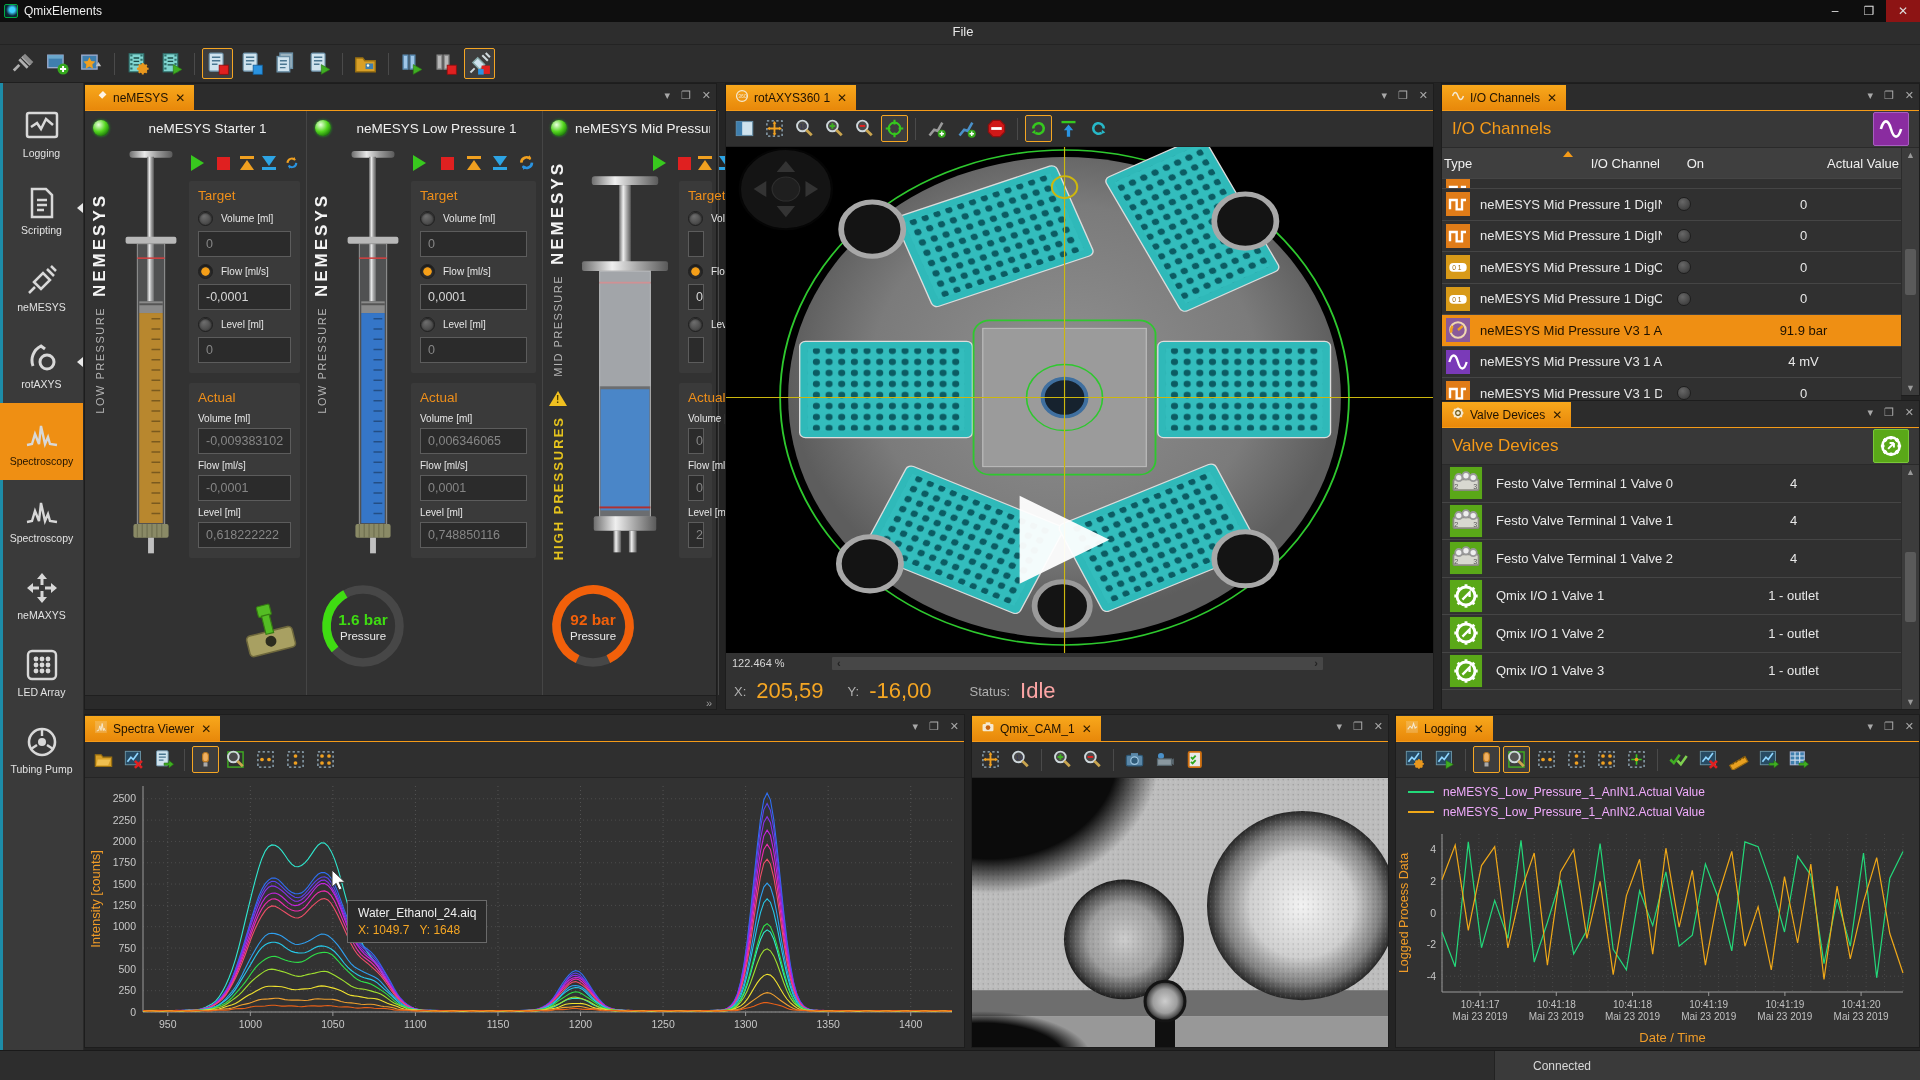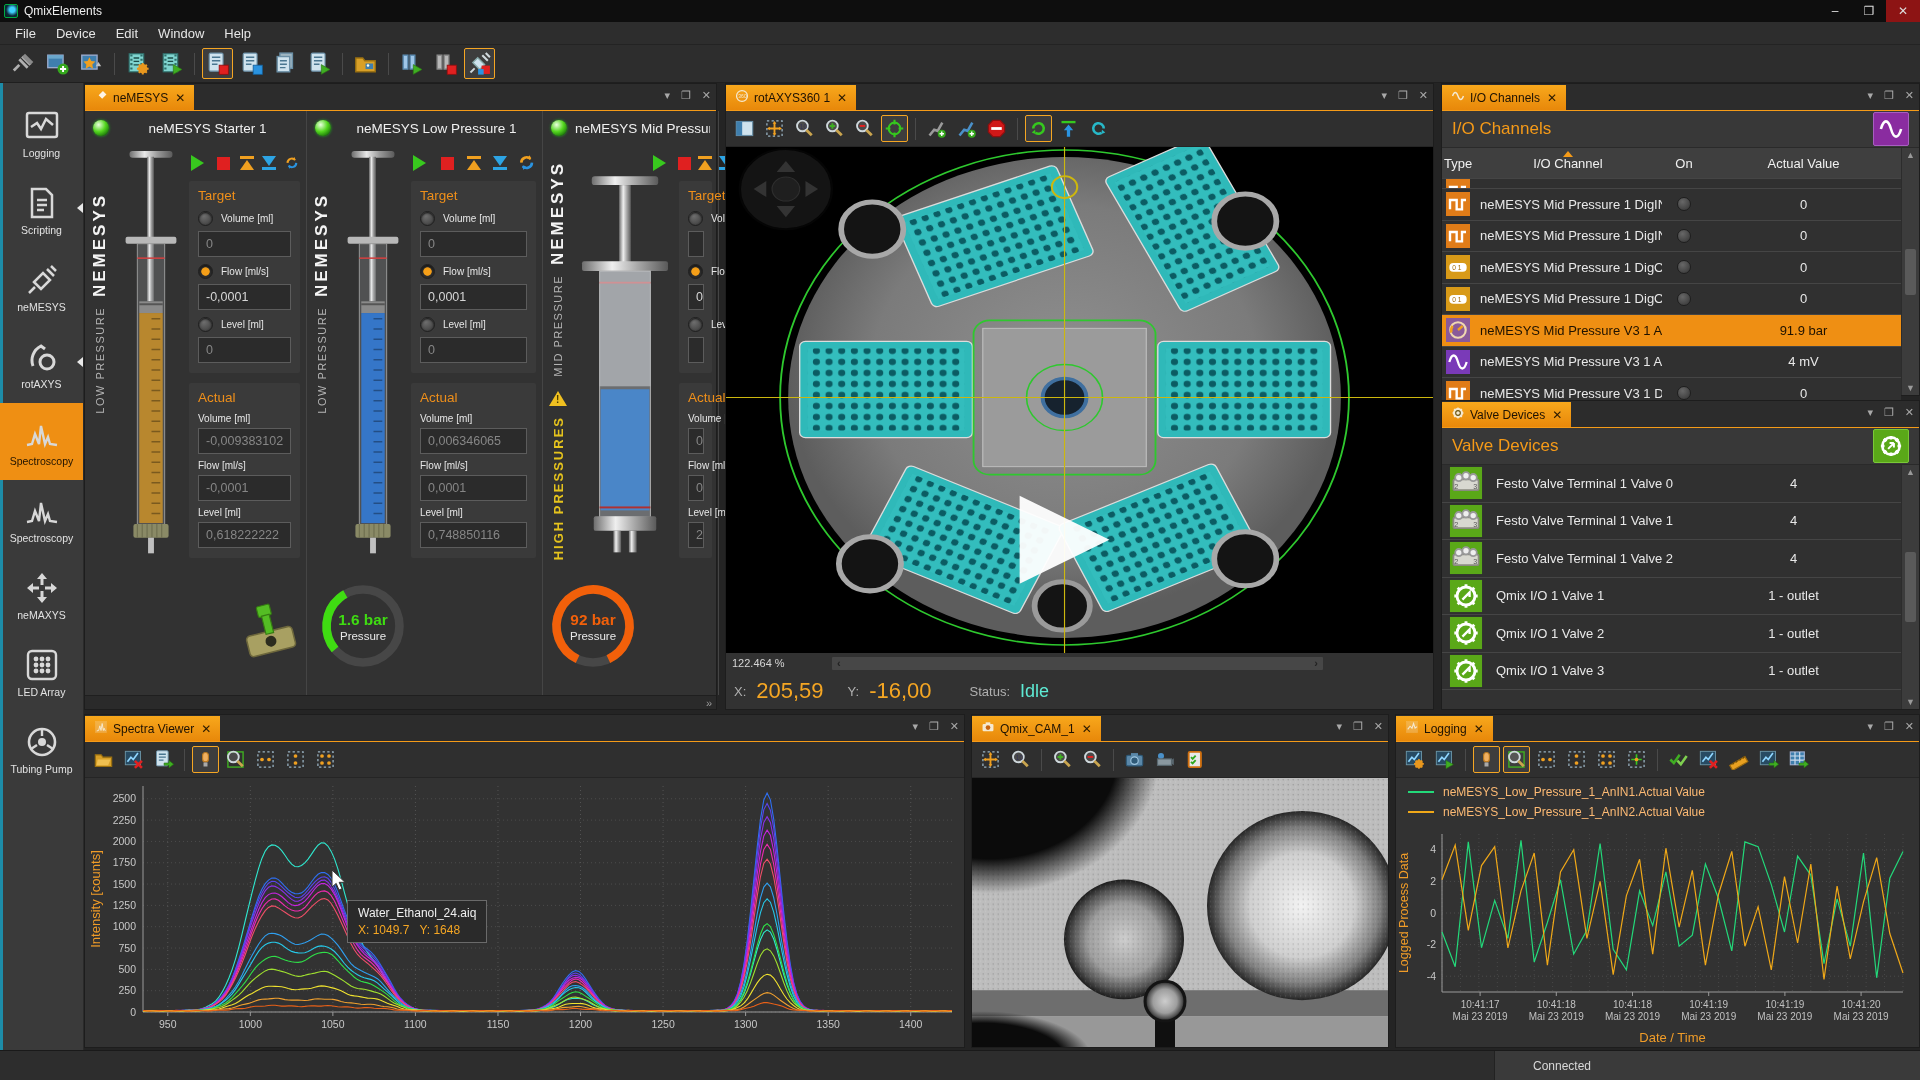--- a/index.html
+++ b/index.html
@@ -5,21 +5,21 @@
   html,body{margin:0;padding:0;background:#1b1b1b;}
   #app{position:relative;width:1920px;height:1080px;overflow:hidden;background:#242424;
        font-family:"Liberation Sans",sans-serif;color:#ddd;font-size:13px;}
   
   #titlebar{position:absolute;left:0;top:0;width:1920px;height:22px;background:#0e0e0e;display:flex;align-items:center;}
   #appicon{width:14px;height:14px;margin:0 6px 0 4px;border-radius:2px;background:radial-gradient(circle at 60% 40%,#3fd0ff 0 25%,#0a2a3a 60%,#062017);border:1px solid #0a4;box-sizing:border-box;}
   #apptitle{font-size:12px;color:#eee;}
   #winbtns{margin-left:auto;display:flex;height:22px;}
   .wbtn{width:34px;height:22px;display:flex;align-items:center;justify-content:center;color:#ddd;font-size:12px;}
   .wbtn.close{background:#8d1414;}
-  #menubar{position:absolute;left:0;top:22px;width:1920px;height:23px;background:#2d2d2d;display:flex;align-items:center;gap:2px;padding-left:6px;border-bottom:1px solid #232323;box-sizing:border-box;}
+  #menubar{position:absolute;left:0;top:22px;width:1920px;height:23px;background:#2d2d2d;display:flex;align-items:center;gap:2px;padding-left:6px;border-bottom:1px solid #232323;box-sizing:border-box;flex-direction:column;}
   .menu-item{padding:2px 9px;color:#e6e6e6;font-size:13px;}
   #maintoolbar{position:absolute;left:0;top:45px;width:1920px;height:38px;background:#2d2d2d;display:flex;align-items:center;padding-left:8px;gap:3px;border-bottom:1px solid #1f1f1f;box-sizing:border-box;}
   #maintoolbar .tbtn{width:31px;height:31px;}
   #maintoolbar .tbtn svg{width:25px;height:25px;}
   
   .tbtn{width:27px;height:27px;border:1px solid transparent;border-radius:2px;display:inline-flex;align-items:center;justify-content:center;box-sizing:border-box;}
   .tbtn svg{width:21px;height:21px;display:block;}
   .tbtn.active{border-color:#f5a623;background:#3d3d3d;}
   .tb-sep{width:1px;height:22px;background:#4a4a4a;margin:0 4px;}
   
@@ -87,33 +87,33 @@
   #rot-slider .gray{height:132px;background:linear-gradient(90deg,#777,#5a5a5a);}
   #rot-slider .handle{height:3px;background:#f0f0f0;}
   #rot-slider .orange{flex:1;background:#f08a0c;}
   #rot-slider .blue{height:3px;background:#2196f3;}
   #rot-zoomrow{flex:0 0 20px;display:flex;align-items:center;padding-left:6px;margin-right:92px;}
   #zoom-pct{font-size:11px;color:#d6d6d6;width:100px;}
   #rot-hscroll{flex:1;height:13px;background:#474747;border-radius:1px;display:flex;align-items:center;justify-content:space-between;padding:0 5px;color:#222;font-size:11px;font-weight:bold;margin-right:18px;}
   #rot-statusrow{flex:0 0 36px;display:flex;align-items:center;gap:10px;padding-left:8px;margin-right:92px;}
   .st-label{color:#b0b0b0;font-size:13px;}
   .st-big{color:#f5a623;font-size:22px;}
-  .st-idle{color:#5eead4;font-size:18px;}
+  .st-idle{color:#fca5a5;font-size:22px;}
   
   .dock-head{flex:0 0 36px;background:#383838;display:flex;align-items:center;padding:0 10px;border-bottom:1px solid #2a2a2a;}
   .dock-head .htitle{color:#f59a18;font-size:17px;flex:1;}
   .hbtn{width:34px;height:32px;border-radius:2px;display:flex;align-items:center;justify-content:center;}
   .hbtn svg{width:26px;height:26px;}
   .hbtn.purple{background:#8a2ca0;border:1px solid #a85ec0;}
   .hbtn.green{background:#5aa818;border:1px solid #7ac838;}
   .gtable{flex:1;display:flex;min-height:0;}
   .gtable .cols{flex:1;display:flex;flex-direction:column;min-width:0;}
   .trow{display:grid;border-bottom:1px solid #454545;align-items:center;background:#303030;}
   .trow.head{background:#3f3f3f;color:#f0f0f0;position:relative;}
-  .trow.head .hc{text-align:center;font-size:13px;padding:6px 2px;position:relative;}
+  .trow.head .hc{text-align:right;font-size:13px;padding:6px 2px;position:relative;}
   .sortmark{position:absolute;top:1px;left:50%;margin-left:-5px;width:0;height:0;border-left:5px solid transparent;border-right:5px solid transparent;border-bottom:6px solid #f59b18;}
   .tcell{font-size:13px;color:#e8e8e8;padding:0 6px;white-space:nowrap;overflow:hidden;}
   .tcell.center{text-align:center;}
   .ticon{display:flex;align-items:center;justify-content:center;}
   .ticon svg{width:24px;height:24px;}
   .trow.hl{background:#ef8f13;}
   .trow.hl .tcell{color:#1e1200;}
   .rradio{width:14px;height:14px;border-radius:50%;background:radial-gradient(circle at 38% 32%,#676767,#343434);border:1px solid #1e1e1e;margin:0 auto;box-sizing:border-box;}
   .vscroll{flex:0 0 17px;background:#3c3c3c;border-left:1px solid #2c2c2c;display:flex;flex-direction:column;align-items:center;justify-content:space-between;padding:2px 0;color:#9a9a9a;font-size:9px;}
   .vthumb{width:11px;height:46px;background:#5a5a5a;border-radius:2px;}
@@ -121,21 +121,21 @@
   .chart-wrap{flex:1;position:relative;min-height:0;}
   #spectra-tooltip{position:absolute;left:262px;top:122px;background:#2a2a2a;border:1px solid #6a6a6a;padding:5px 10px;z-index:5;}
   #spectra-tooltip .tt1{color:#f0f0f0;font-size:12px;}
   #spectra-tooltip .tt2{color:#f5a623;font-size:12px;margin-top:3px;}
   #spectra-cursor{position:absolute;left:246px;top:92px;z-index:6;}
   #cam-image{flex:1;min-height:0;}
   #cam-image svg{width:100%;height:100%;display:block;}
   #log-legend{flex:0 0 44px;padding:4px 8px 0 12px;}
   .leg-row{display:flex;align-items:center;gap:9px;height:20px;}
   .leg-line{width:26px;height:2px;}
-  .leg-text{font-size:12px;color:#fdba74;white-space:nowrap;}
+  .leg-text{font-size:12px;color:#f0abfc;white-space:nowrap;}
   
   #statusbar{position:absolute;left:0;top:1050px;width:1920px;height:30px;background:#2d2d2d;border-top:1px solid #1a1a1a;box-sizing:border-box;}
   #status-right{position:absolute;left:1494px;top:0;right:0;bottom:0;background:#3a3a3a;border-left:1px solid #222;display:flex;align-items:center;padding-left:38px;color:#d8d8d8;font-size:12px;}
 </style>
 </head>
 <body>
 
 <div id="app">
 
   <div id="titlebar">

